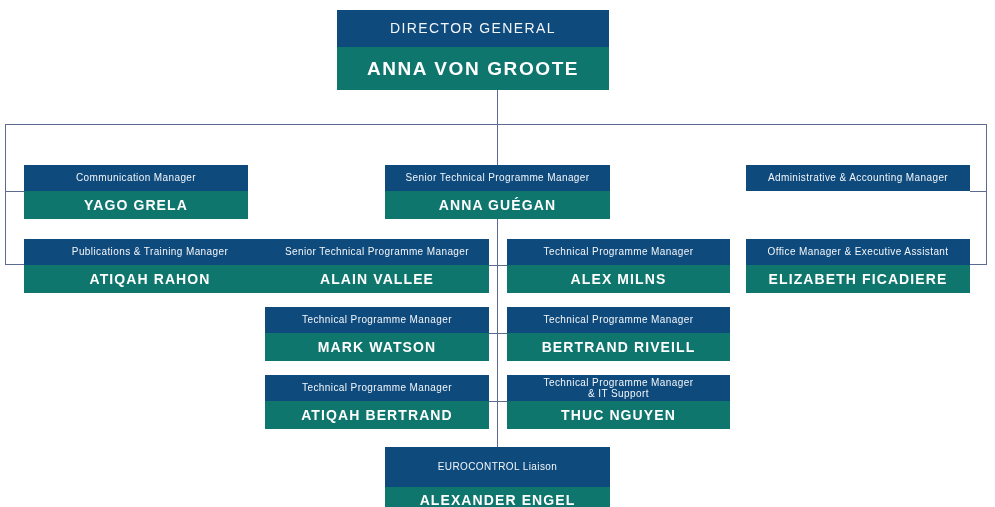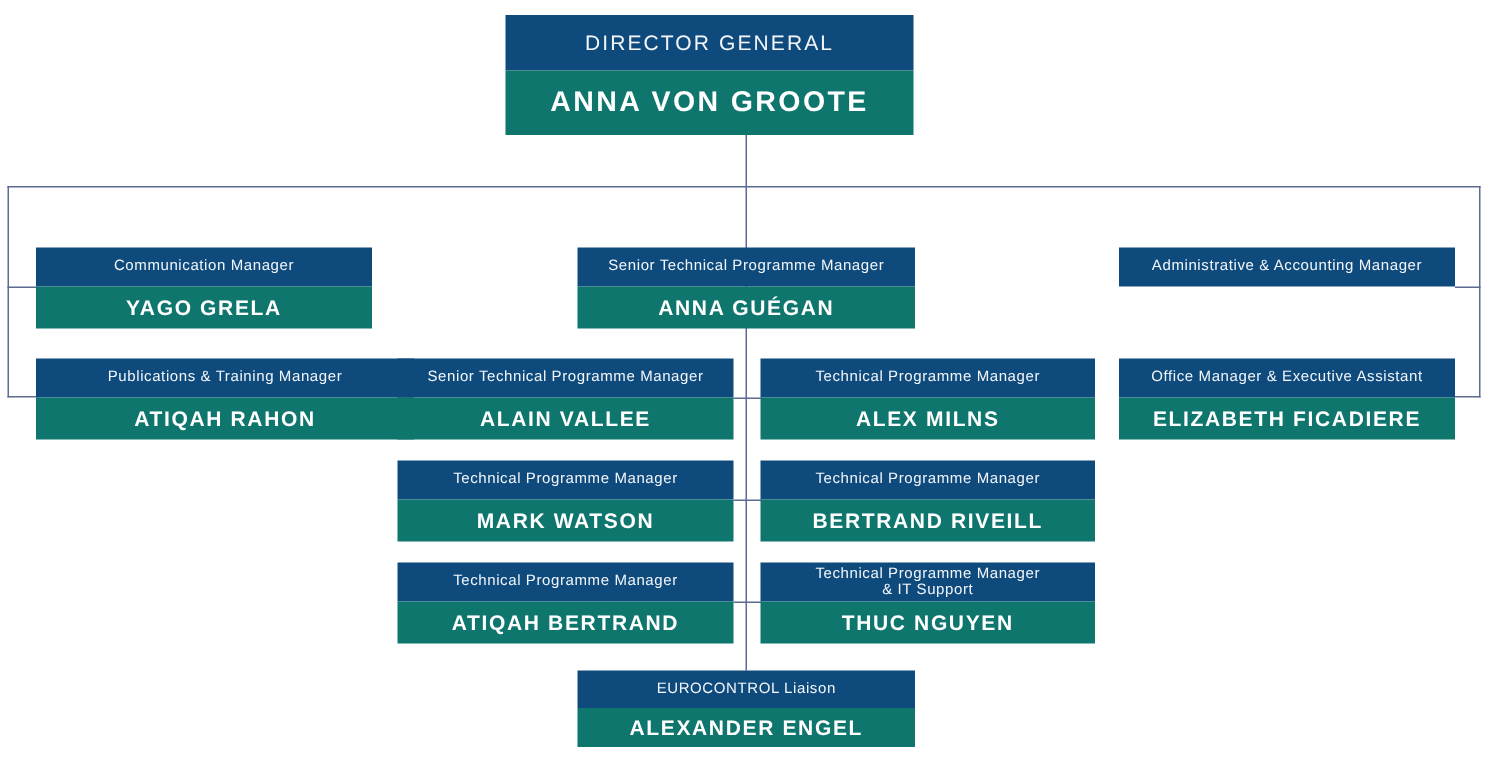--- a/index.html
+++ b/index.html
@@ -46,21 +46,21 @@
   .n6{left:507px;top:239px;width:223px;}
   .n7{left:746px;top:239px;width:224px;}
   
   .n8{left:265px;top:307px;width:224px;}
   .n9{left:507px;top:307px;width:223px;}
   
   .n10{left:265px;top:375px;width:224px;}
   .n11{left:507px;top:375px;width:223px;}
   
   .n12{left:385px;top:447px;width:225px;}
-  .n12 .t{height:25px;}
+  .n12 .t{height:40px;}
   .n12 .nm{height:26px;}
 </style>
 </head>
 <body>
 
 <div id="canvas">
 
   <div class="line l-root"></div>
   <div class="line l-span"></div>
   <div class="line l-left-v"></div>

